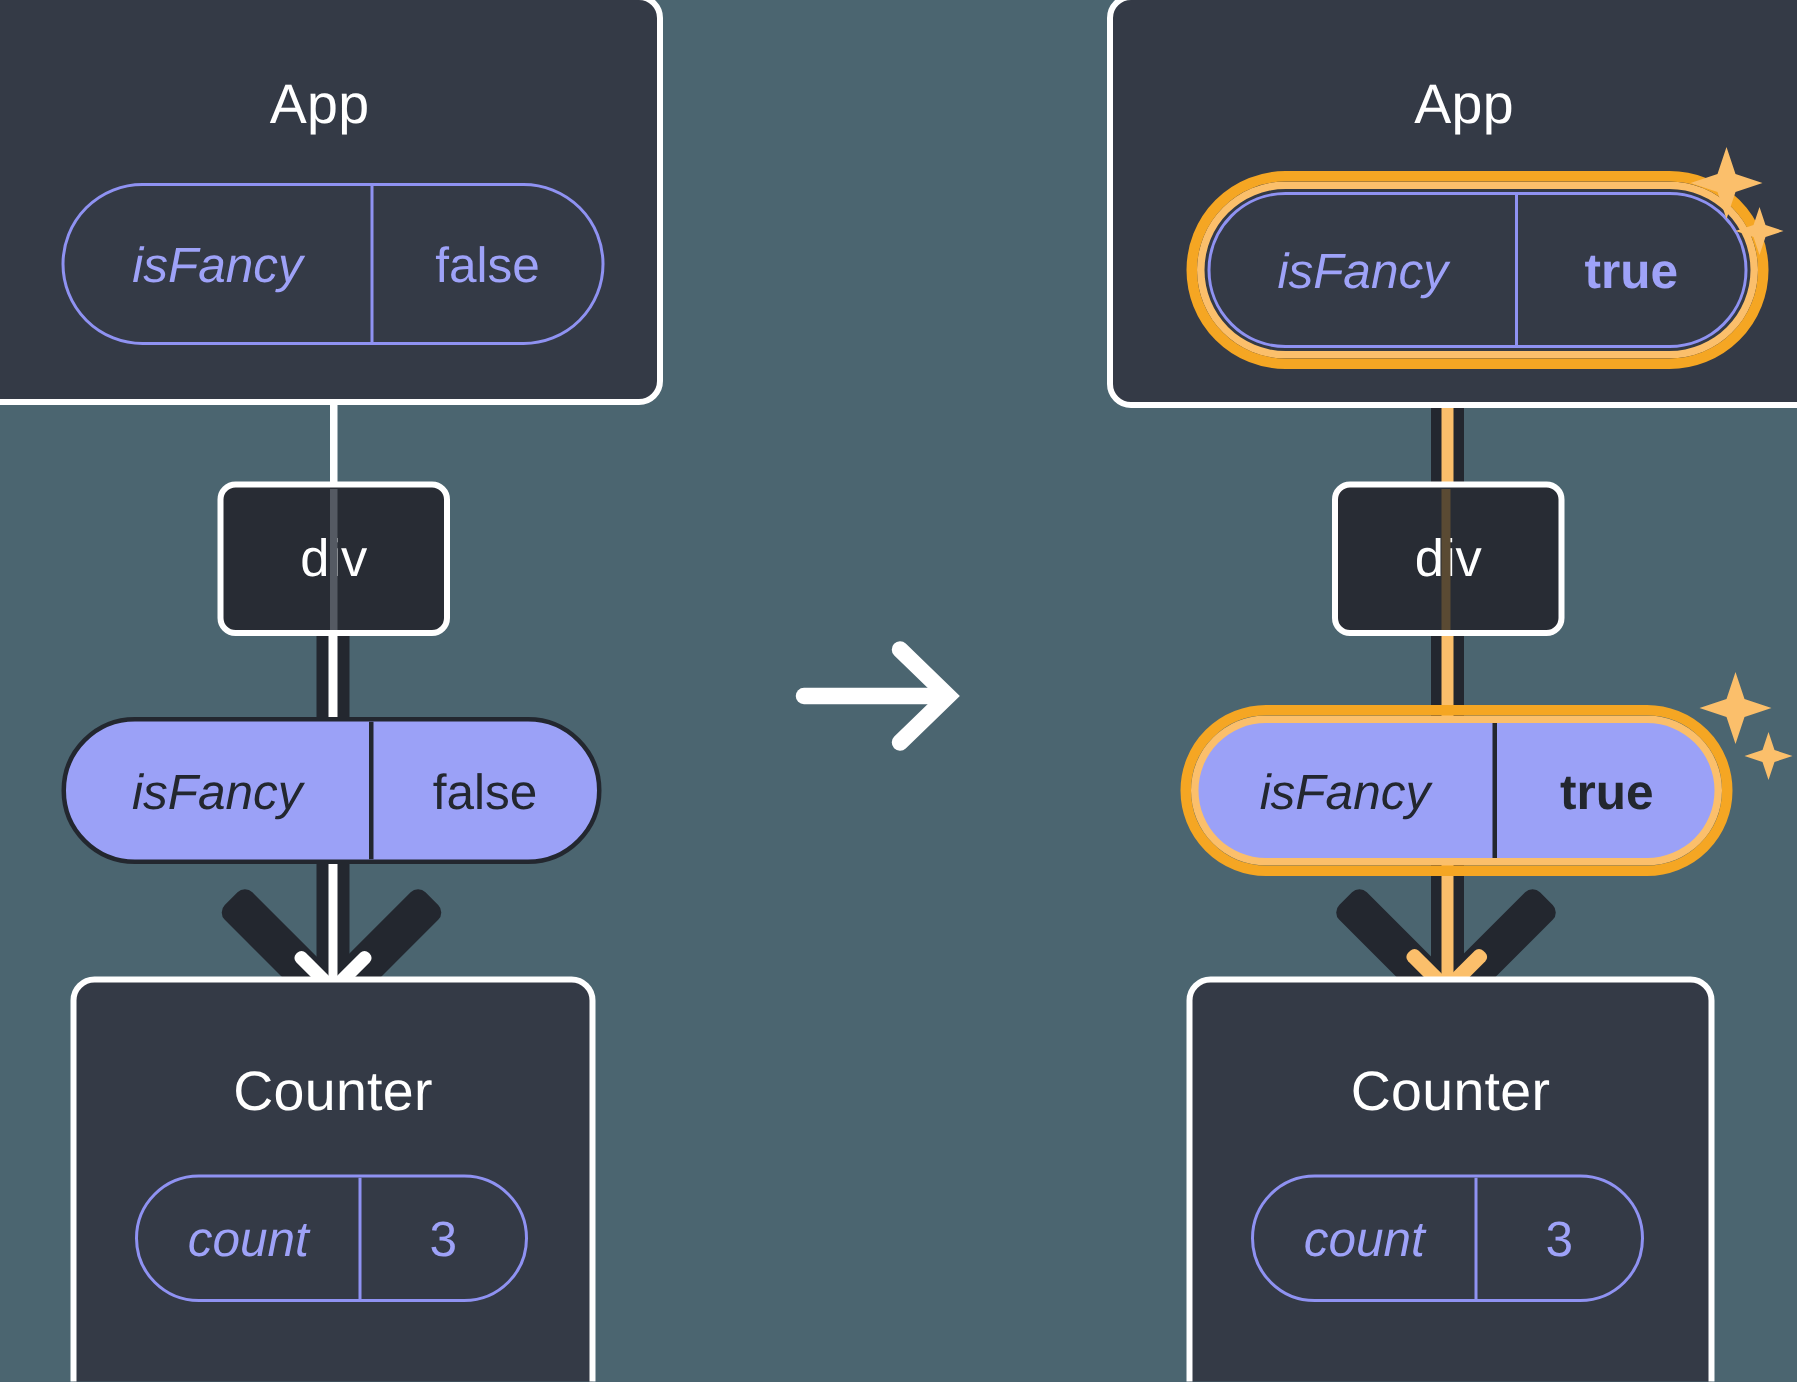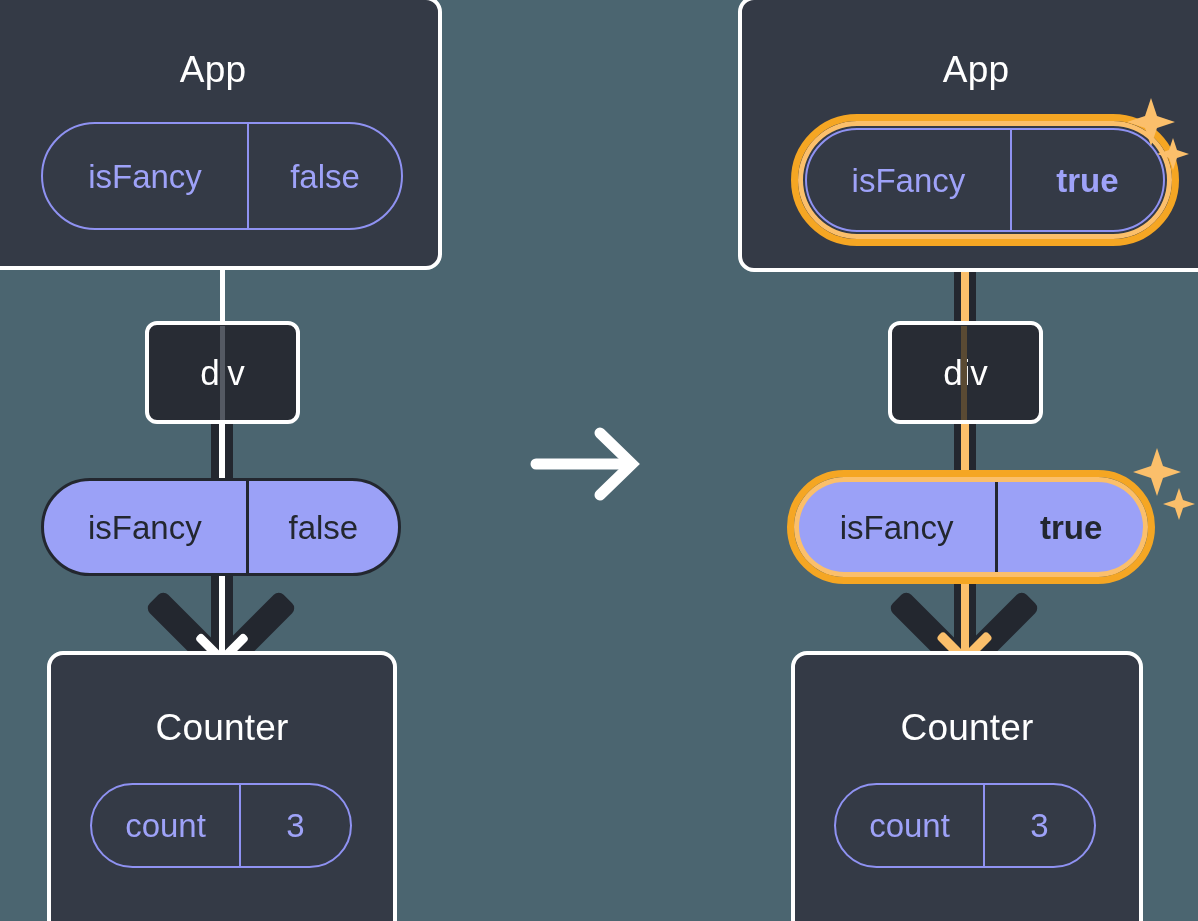--- a/index.html
+++ b/index.html
@@ -82,21 +82,21 @@
     z-index: 7;
   }
   .pill .cell {
     display: flex;
     align-items: center;
     justify-content: center;
     font-size: 33px;
     line-height: 1;
     box-sizing: border-box;
   }
-  .pill .cell.key { flex: 0 0 57%; }
+  .pill .cell.key { flex: 0 0 57%; font-style: italic; }
   .pill .cell.val { flex: 1 1 auto; }
 
   
   .pill.outline {
     background: transparent;
     border: 2px solid #8f92f2;
   }
   .pill.outline .cell { color: #9ea2f8; }
   .pill.outline .cell.val { border-left: 2px solid #8f92f2; }
 

